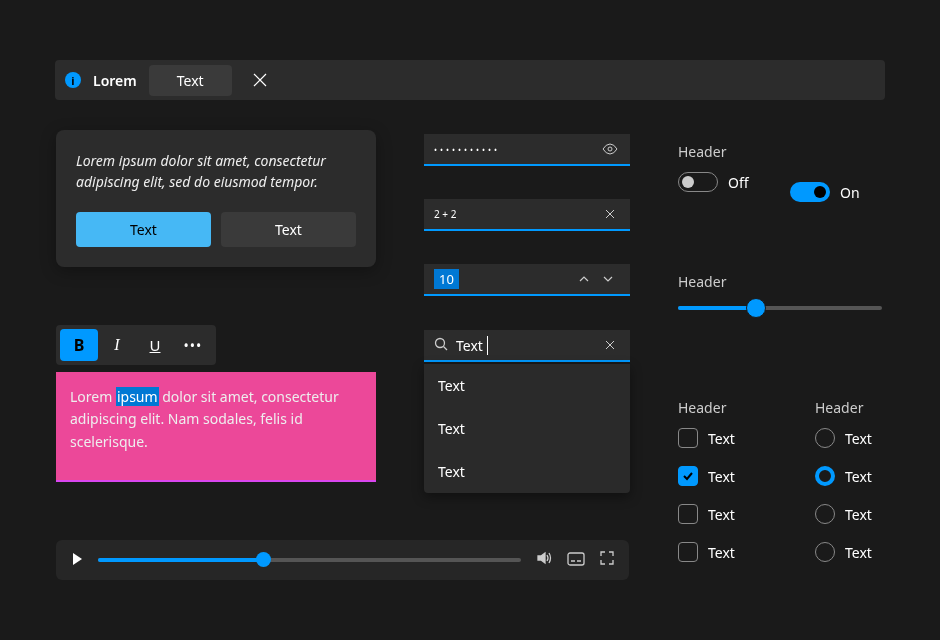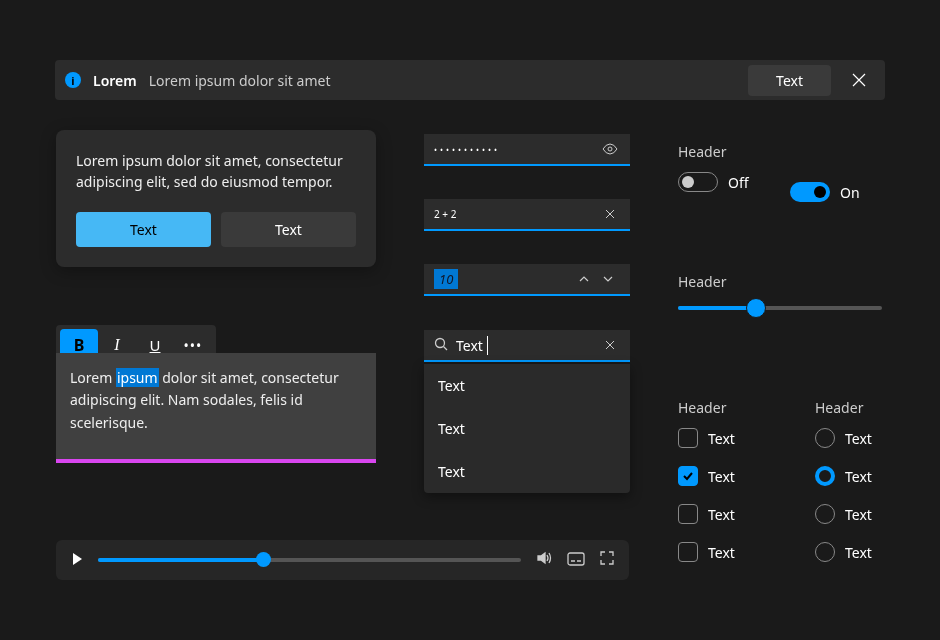--- a/index.html
+++ b/index.html
@@ -9,44 +9,44 @@
   .infobar { position: absolute; left: 55px; top: 60px; width: 830px; height: 40px; background: #2c2c2c; border-radius: 4px; display: flex; align-items: center; padding: 0 10px; }
   .info-icon { width: 16px; height: 16px; background: #0099ff; border-radius: 50%; display: flex; align-items: center; justify-content: center; color: #000; font-weight: bold; font-size: 11px; margin-right: 12px; flex-shrink: 0; }
   .infobar-title { font-weight: 600; margin-right: 12px; }
   .infobar-msg { color: #ccc; flex: 1; }
   .infobar-btn { background: #3a3a3a; border: none; color: #fff; padding: 6px 28px; border-radius: 4px; font-size: 14px; margin-right: 12px; cursor: pointer; }
   .close-x { width: 32px; height: 32px; display: flex; align-items: center; justify-content: center; cursor: pointer; }
   .close-x svg { width: 14px; height: 14px; }
   
   
   .card { position: absolute; left: 56px; top: 130px; width: 320px; background: #2c2c2c; border-radius: 8px; padding: 20px; box-shadow: 0 4px 16px rgba(0,0,0,0.3); }
-  .card-text { color: #eee; line-height: 1.5; margin-bottom: 20px; }
+  .card-text { color: #eee; line-height: 1.5; margin-bottom: 20px; font-style: italic; }
   .card-btns { display: flex; gap: 10px; }
   .btn-primary { flex: 1; background: #46b8f5; color: #000; border: none; padding: 8px 0; border-radius: 4px; font-size: 14px; cursor: pointer; }
   .btn-secondary { flex: 1; background: #3a3a3a; color: #fff; border: none; padding: 8px 0; border-radius: 4px; font-size: 14px; cursor: pointer; }
   
   
   .rte-bar { position: absolute; left: 56px; top: 325px; background: #2c2c2c; border-radius: 4px; display: flex; padding: 4px; gap: 0; }
   .rte-btn { width: 38px; height: 32px; display: flex; align-items: center; justify-content: center; border-radius: 4px; cursor: pointer; color: #fff; }
   .rte-btn.active { background: #0099ff; color: #000; }
   .rte-b { font-weight: 700; font-size: 16px; }
   .rte-i { font-style: italic; font-family: serif; font-size: 16px; }
   .rte-u { text-decoration: underline; font-size: 15px; }
   .rte-more { font-size: 14px; letter-spacing: 1px; }
   
   
-  .rte-area { position: absolute; left: 56px; top: 353px; width: 320px; height: 110px; background: #404040; border-bottom: 4px solid #d946ef; padding: 14px; line-height: 1.6; color: #eee; }
+  .rte-area { position: absolute; left: 56px; top: 372px; width: 320px; height: 110px; background: #ec4899; border-bottom: 2px solid #d946ef; padding: 14px; line-height: 1.6; color: #eee; }
   .sel { background: #0078d4; color: #fff; padding: 0 1px; }
   
   
   .input-box { position: absolute; left: 424px; width: 206px; height: 32px; background: #2c2c2c; border-bottom: 2px solid #0099ff; display: flex; align-items: center; padding: 0 10px; }
   .input-field { flex: 1; background: none; border: none; color: #fff; font-size: 10px; outline: none; }
   .input-icon { width: 20px; color: #ccc; cursor: pointer; display: flex; align-items: center; justify-content: center; }
   .pwd-dots { letter-spacing: 3px; font-size: 8px; color: #fff; flex: 1; }
-  .num-badge { background: #0078d4; color: #0f172a; padding: 1px 5px; font-size: 13px; font-style: italic; }
+  .num-badge { background: #0078d4; color: #ffffff; padding: 1px 5px; font-size: 13px; }
   .spin { width: 24px; display: flex; align-items: center; justify-content: center; cursor: pointer; color: #ccc; }
   
   
   .search-wrap { position: absolute; left: 424px; top: 330px; width: 206px; }
   .search-box { height: 32px; background: #2c2c2c; border-bottom: 2px solid #0099ff; display: flex; align-items: center; padding: 0 10px; }
   .search-icon { margin-right: 8px; color: #ccc; }
   .search-text { flex: 1; color: #fff; }
   .cursor { border-right: 1px solid #fff; }
   .suggest { background: #2a2a2a; border-radius: 0 0 4px 4px; box-shadow: 0 4px 12px rgba(0,0,0,0.4); margin-top: 2px; }
   .suggest-item { padding: 12px 14px; cursor: pointer; }
@@ -82,21 +82,20 @@
   .seek-fill { height: 4px; background: #0099ff; border-radius: 2px; width: 39%; }
   .seek-thumb { width: 15px; height: 15px; background: #0099ff; border-radius: 50%; position: absolute; left: 39%; top: -6px; margin-left: -7px; cursor: grab; }
   .media-icon { cursor: pointer; color: #ccc; }
 </style>
 </head>
 <body>
 
 <div class="infobar">
   <div class="info-icon">i</div>
   <div class="infobar-title">Lorem</div>
-  <div class="infobar-msg">Lorem ipsum dolor sit amet</div>
   <button class="infobar-btn">Text</button>
   <div class="close-x">
     <svg viewBox="0 0 14 14" stroke="#fff" stroke-width="1.2" fill="none">
         <path d="M1 1 L13 13 M13 1 L1 13"></path>
       </svg>
   </div>
 </div>
 
 <div class="card">
   <div class="card-text">Lorem ipsum dolor sit amet, consectetur adipiscing elit, sed do eiusmod tempor.</div>

